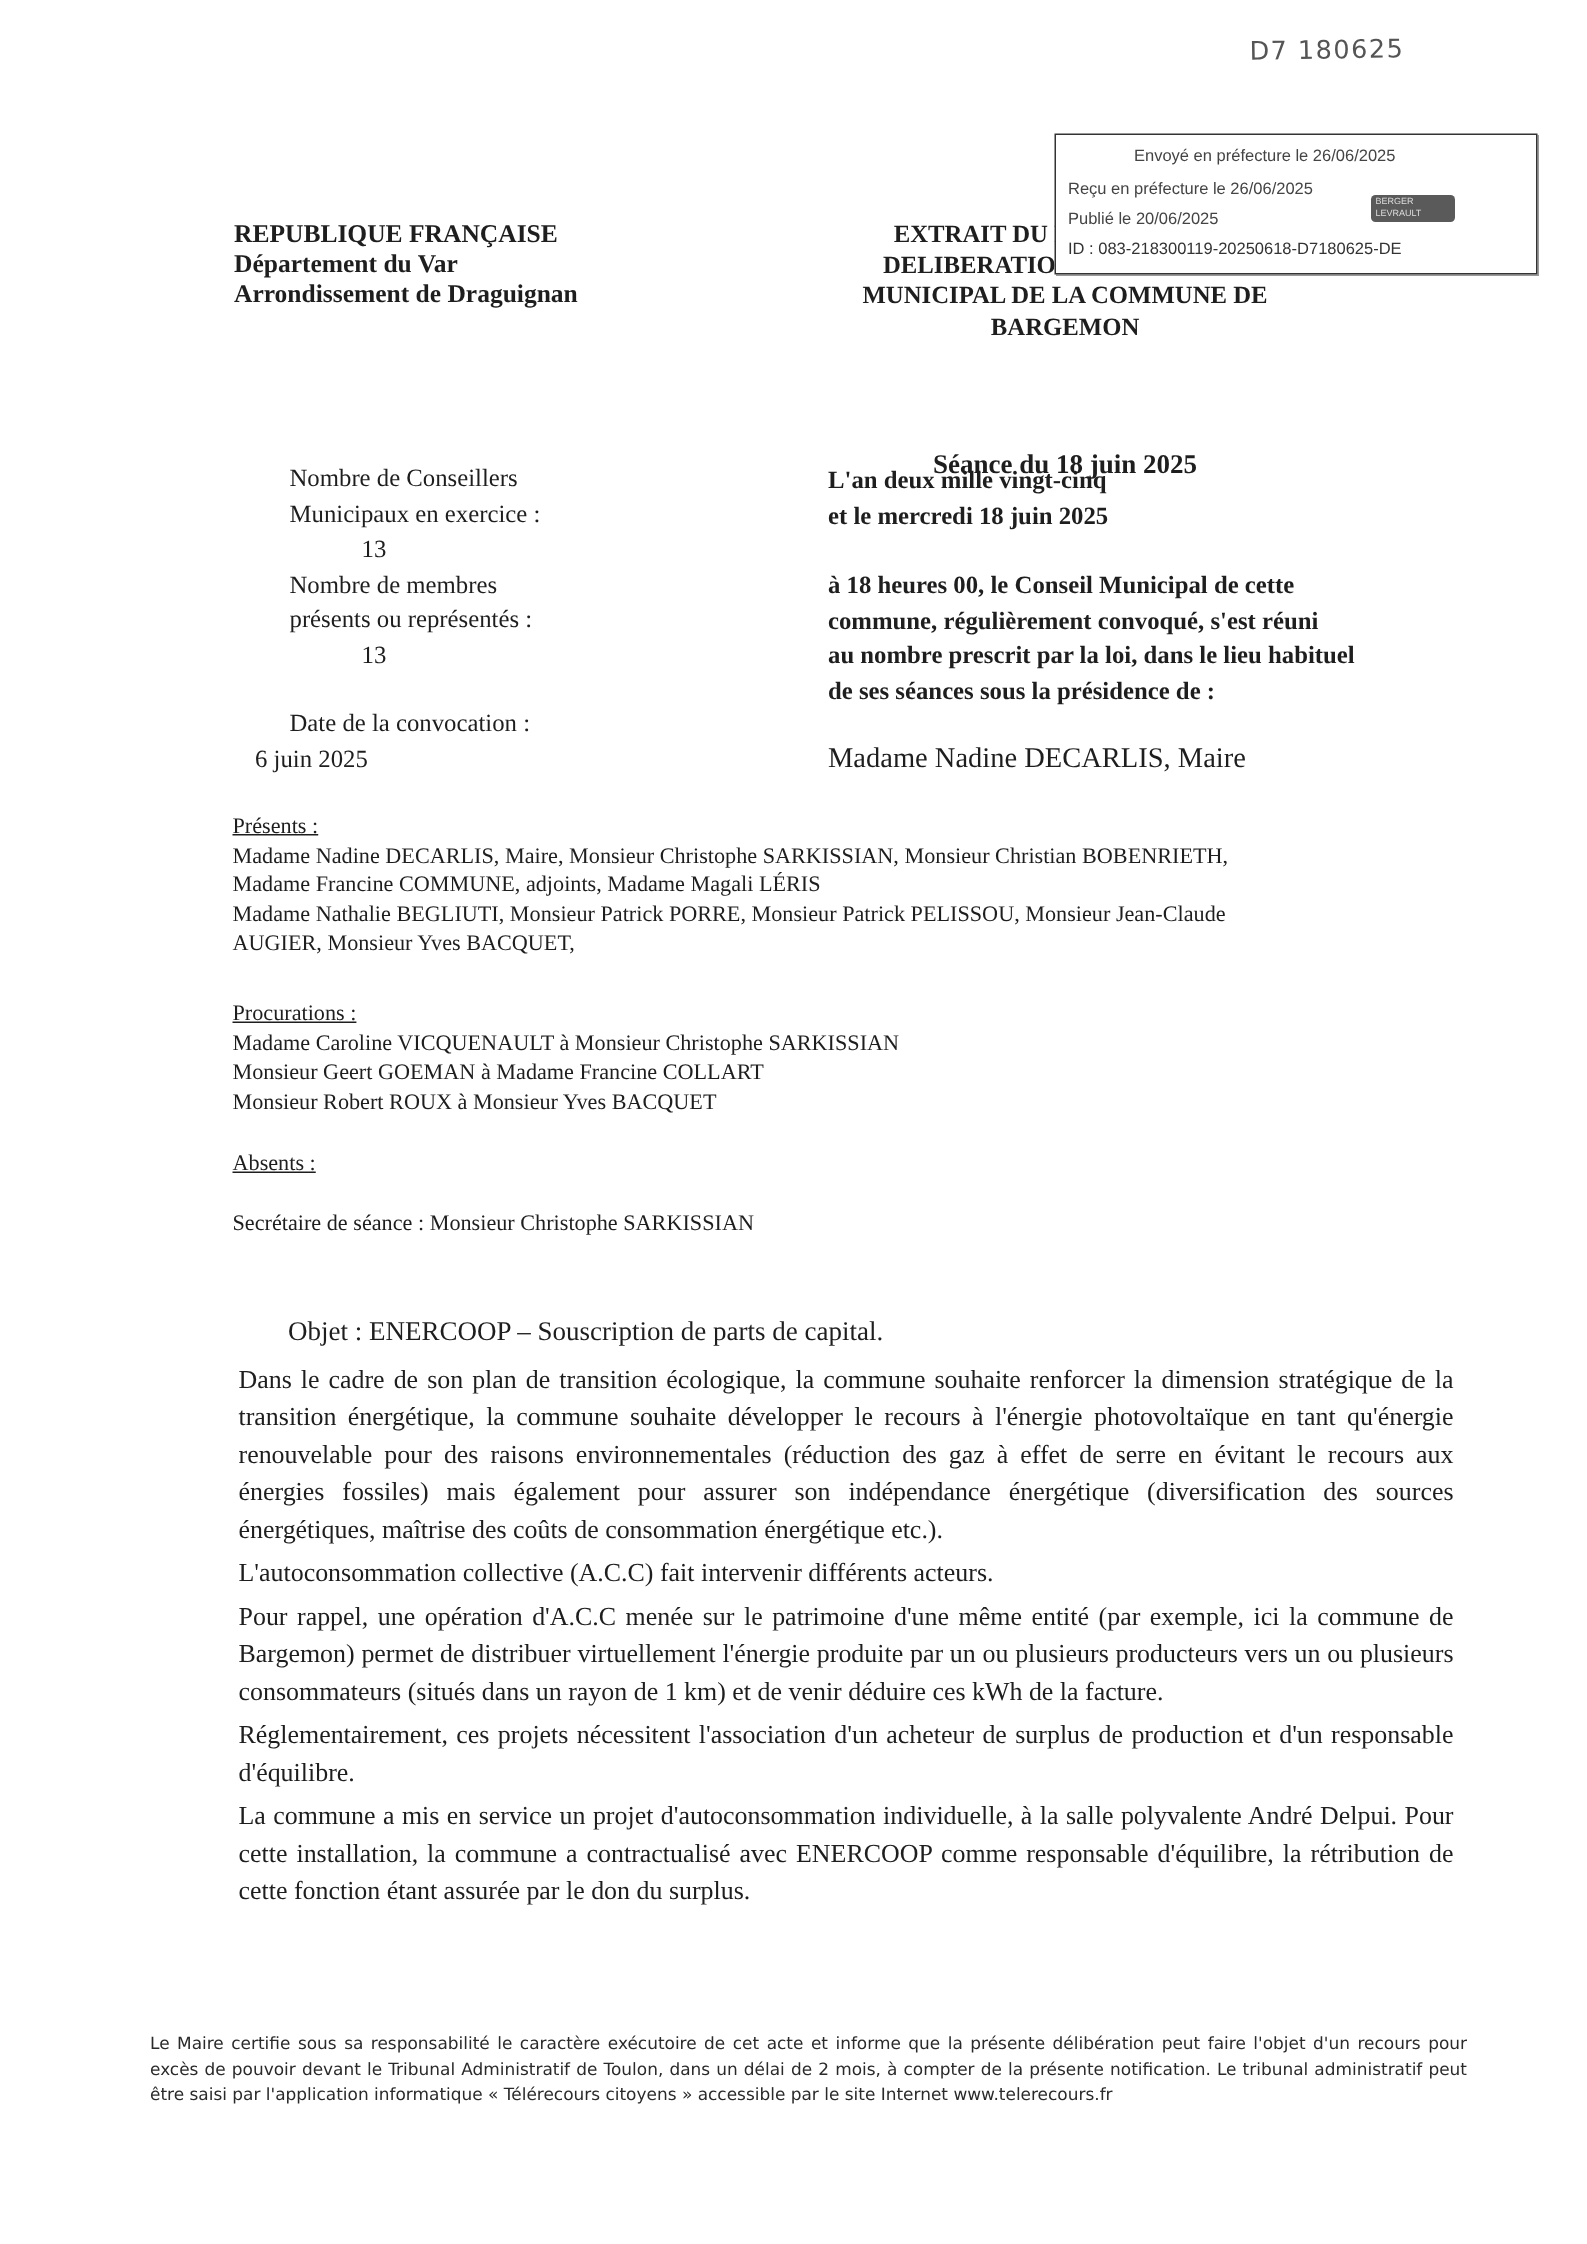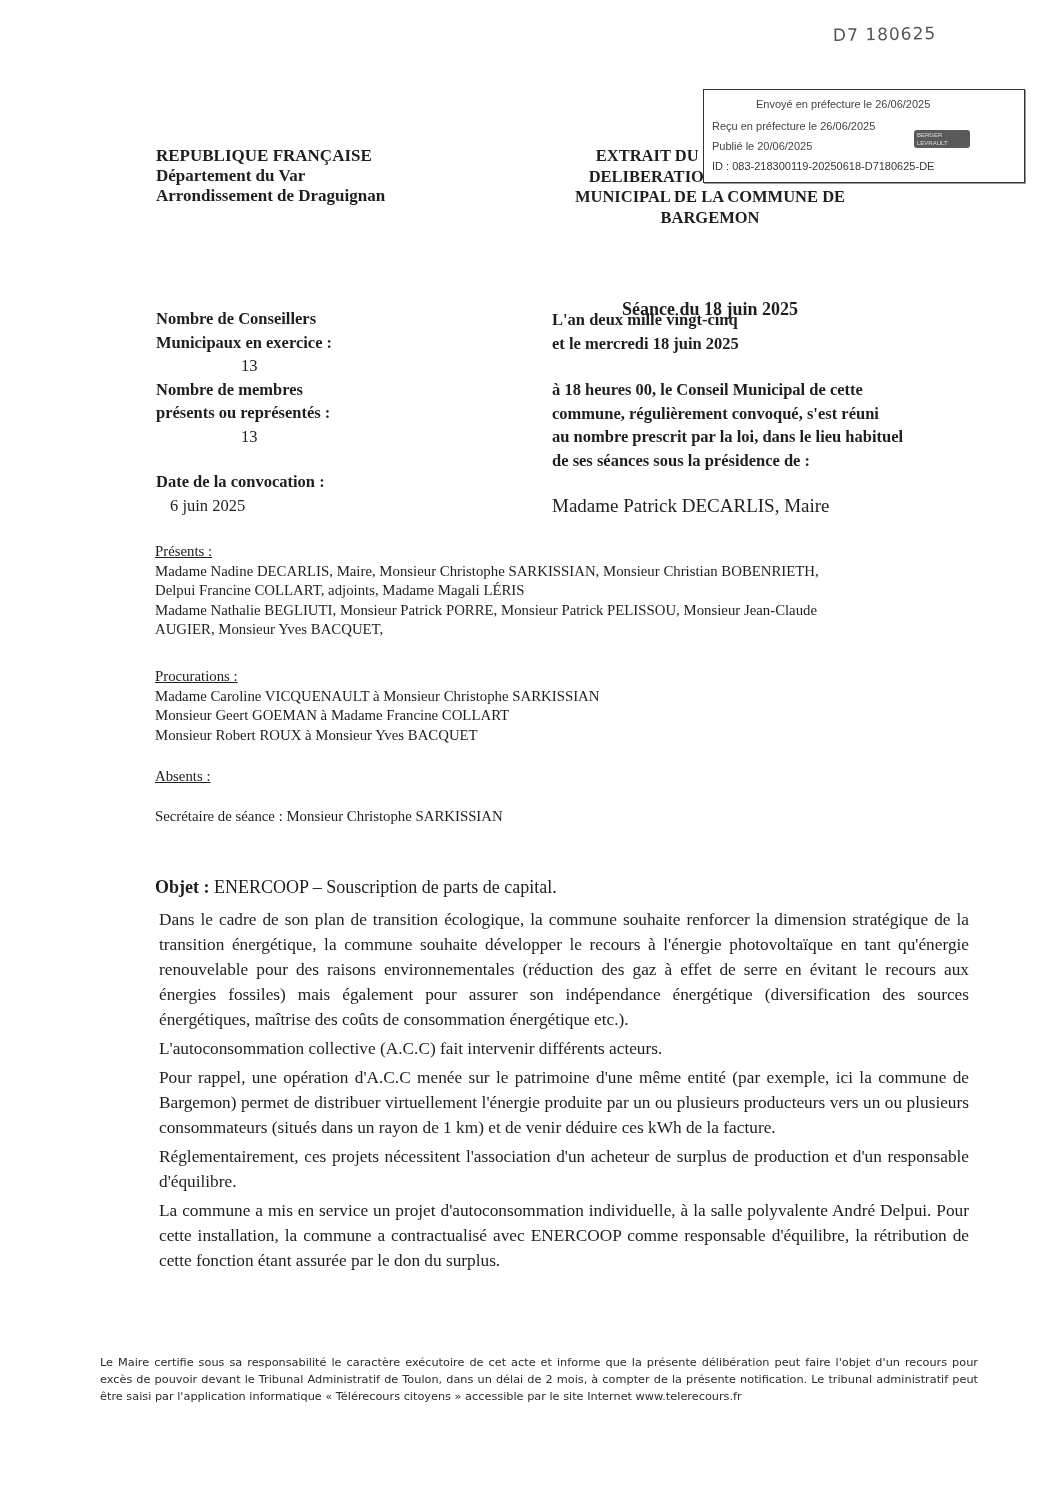--- a/index.html
+++ b/index.html
@@ -3,21 +3,21 @@
 <meta charset="utf-8">
 <style>
   html, body { margin:0; padding:0; background:#ffffff; }
   body { width:1058px; height:1496px; position:relative; overflow:hidden; color:#1e1e1e; font-family:"Liberation Serif", serif; }
   .abs { position:absolute; }
   .handwritten { left:833px; top:24px; font-family:"DejaVu Sans", sans-serif; font-size:17px; color:#555; letter-spacing:1px; transform:rotate(-1deg); }
   .stamp { left:703px; top:89px; width:320px; height:92px; border:1.5px solid #333; background:#fff; z-index:3; box-shadow:1px 1px 0 #999; }
   .stamp .line { position:absolute; left:8px; font-family:"Liberation Sans", sans-serif; font-size:11px; color:#444; white-space:nowrap; }
   .stamp .l1 { top:8px;margin-left:44px; } .stamp .l2 { top:30px; } .stamp .l3 { top:50px; } .stamp .l4 { top:70px; color:#333; }
   .stamp .badge { position:absolute; left:210px; top:40px; width:56px; height:18px; background:#5a5a5a; border-radius:3px; color:#ddd; font-family:"Liberation Sans", sans-serif; font-size:6px; line-height:8px; padding:1px 3px; box-sizing:border-box; }
-  .bold { font-weight:bold; }
+  .bold { font-weight:normal;margin-left:37px; }
   .hdr-left { left:156px; top:146px; font-size:17px; line-height:20px; font-weight:bold; }
   .hdr-right { left:540px; top:146px; width:340px; text-align:center; font-size:16.5px; line-height:20.5px; font-weight:bold; }
   .seance { left:540px; top:256px; width:340px; text-align:center; font-size:18px; font-weight:bold;margin-top:43px; }
   .left-col { left:156px; top:307px; font-size:16.5px; line-height:23.5px; }
   .left-col .val { font-weight:normal; padding-left:85px; }
   .left-col .gap { height:22px; }
   .left-col .date { font-weight:normal; padding-left:14px; }
   .right-col { left:552px; top:308px; font-size:16.5px; line-height:23.5px; font-weight:bold; }
   .right-col .gap { height:23px; }
   .maire { left:552px; top:495px; font-size:19px; }
@@ -71,26 +71,26 @@
 <div class="abs right-col">
   <div>L'an deux mille vingt-cinq</div>
   <div>et le mercredi 18 juin 2025</div>
   <div class="gap"></div>
   <div>à 18 heures 00, le Conseil Municipal de cette</div>
   <div>commune, régulièrement convoqué, s'est réuni</div>
   <div>au nombre prescrit par la loi, dans le lieu habituel</div>
   <div>de ses séances sous la présidence de :</div>
 </div>
 
-<div class="abs maire">Madame Patrick DECARLIS, Maire</div>
+<div class="abs maire">Madame Nadine DECARLIS, Maire</div>
 
 <div class="abs list" style="top:542px;">
   <div class="u">Présents :</div>
   <div>Madame Nadine DECARLIS, Maire, Monsieur Christophe SARKISSIAN, Monsieur Christian BOBENRIETH,</div>
-  <div>Delpui Francine COLLART, adjoints, Madame Magali LÉRIS</div>
+  <div>Madame Francine COMMUNE, adjoints, Madame Magali LÉRIS</div>
   <div>Madame Nathalie BEGLIUTI, Monsieur Patrick PORRE, Monsieur Patrick PELISSOU, Monsieur Jean-Claude</div>
   <div>AUGIER, Monsieur Yves BACQUET,</div>
 </div>
 
 <div class="abs list" style="top:667px;">
   <div class="u">Procurations :</div>
   <div>Madame Caroline VICQUENAULT à Monsieur Christophe SARKISSIAN</div>
   <div>Monsieur Geert GOEMAN à Madame Francine COLLART</div>
   <div>Monsieur Robert ROUX à Monsieur Yves BACQUET</div>
 </div>

